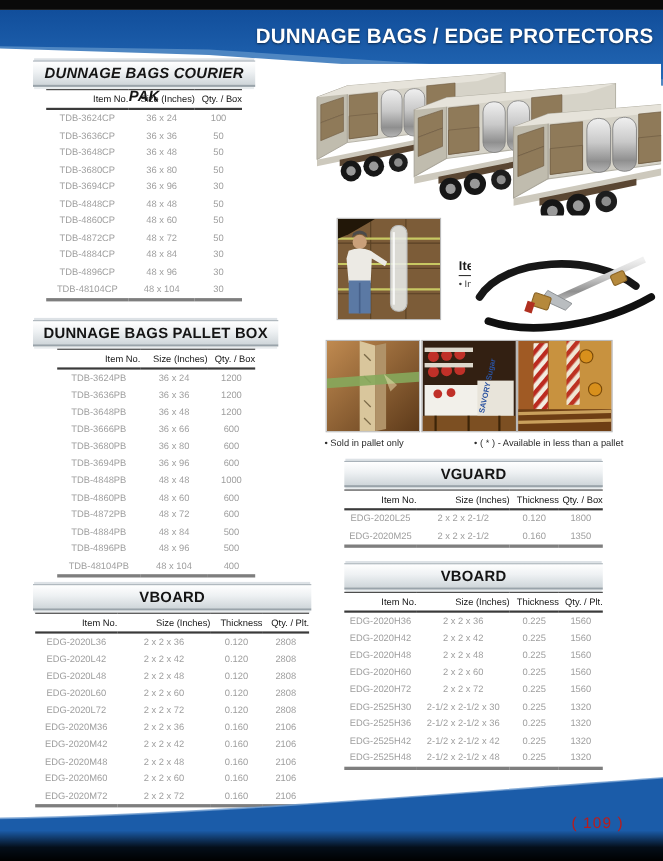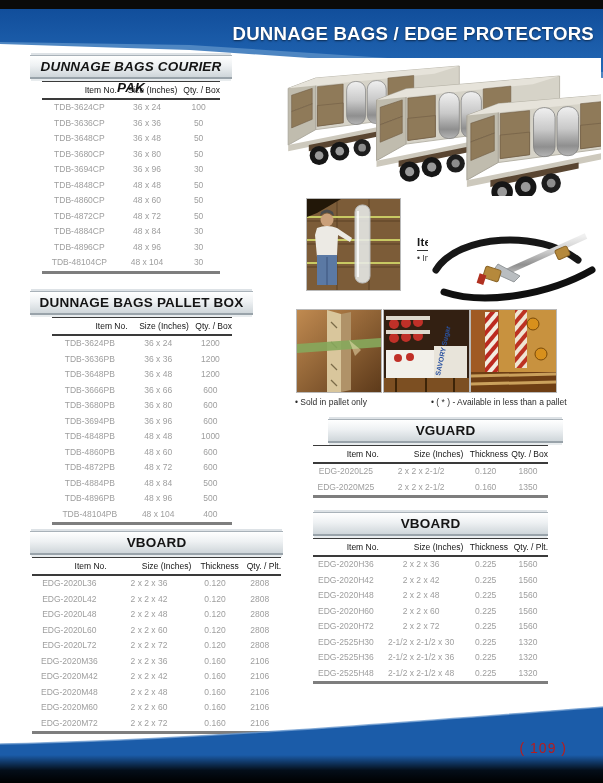--- a/index.html
+++ b/index.html
@@ -445,21 +445,21 @@
   <rect x="0" y="62" width="85" height="20" fill="#6e3e14"></rect>
   <g stroke="#caa05c" stroke-width="3">
       <line x1="0" y1="66" x2="85" y2="64"></line>
       <line x1="0" y1="74" x2="85" y2="72"></line>
     </g>
 </svg>
 
 <div id="note-left" class="note">• Sold in pallet only</div>
 <div id="note-right" class="note">• ( * ) - Available in less than a pallet</div>
 
-<div class="section-bar" style="left:328px;top:419px;width:235px;">VGUARD</div>
+<div class="section-bar" style="left:313px;top:419px;width:235px;">VGUARD</div>
 <table class="cat-table t4R" style="left:313px;top:445px;width:235px;">
   <thead>
       <tr>
         <th>Item No.</th>
         <th>Size (Inches)</th>
         <th>Thickness</th>
         <th>Qty. / Box</th>
       </tr>
     </thead>
   <tbody>
@@ -521,20 +521,26 @@
       </tr>
       <tr>
         <td>EDG-2525H30</td>
         <td>2-1/2 x 2-1/2 x 30</td>
         <td>0.225</td>
         <td>1320</td>
       </tr>
       <tr>
         <td>EDG-2525H36</td>
         <td>2-1/2 x 2-1/2 x 36</td>
+        <td>0.225</td>
+        <td>1320</td>
+      </tr>
+      <tr>
+        <td>EDG-2525H42</td>
+        <td>2-1/2 x 2-1/2 x 42</td>
         <td>0.225</td>
         <td>1320</td>
       </tr>
       <tr>
         <td>EDG-2525H48</td>
         <td>2-1/2 x 2-1/2 x 48</td>
         <td>0.225</td>
         <td>1320</td>
       </tr>
     </tbody>

